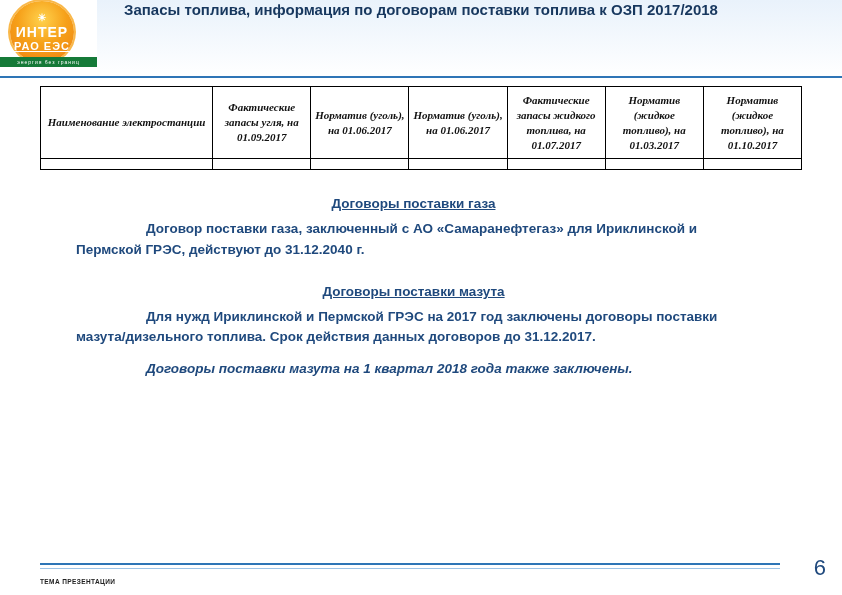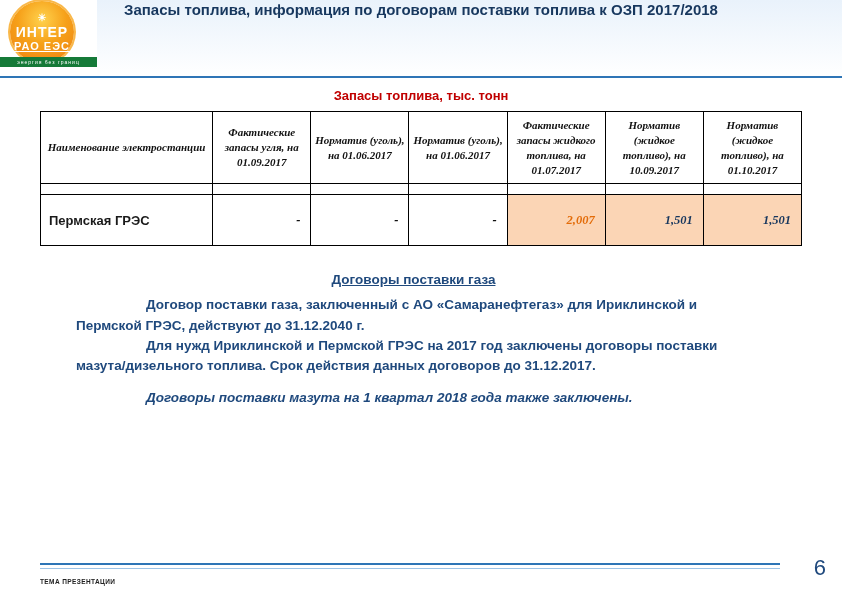--- a/index.html
+++ b/index.html
@@ -103,68 +103,59 @@
       <div class="logo-circle">
         <div class="logo-sun">☀</div>
         <div class="logo-t1">ИНТЕР</div>
         <div class="logo-t2">РАО ЕЭС</div>
       </div>
       <div class="logo-green">энергия без границ</div>
     </div>
     <div class="header-title">Запасы топлива, информация по договорам поставки топлива к ОЗП 2017/2018</div>
   </div>
 
-  <div class="table-title">Запасы топлива, тыс. тонн</div>
 
   <table class="fuel">
     <colgroup>
       <col class="c0">
         <col class="cn">
         <col class="cn">
         <col class="cn">
         <col class="cn">
         <col class="cn">
         <col class="cn">
     </colgroup>
     <thead>
       <tr>
         <th>Наименование электростанции</th>
         <th>Фактические запасы угля, на 01.09.2017</th>
         <th>Норматив (уголь), на 01.06.2017</th>
         <th>Норматив (уголь), на 01.06.2017</th>
         <th>Фактические запасы жидкого топлива, на 01.07.2017</th>
-        <th>Норматив (жидкое топливо), на 10.09.2017</th>
+        <th>Норматив (жидкое топливо), на 01.03.2017</th>
         <th>Норматив (жидкое топливо), на 01.10.2017</th>
       </tr>
     </thead>
     <tbody>
       <tr class="spacer">
         <td></td>
           <td></td>
           <td></td>
         <td></td>
           <td></td>
           <td></td>
         <td></td>
       </tr>
-      <tr class="data">
-        <td class="name">Пермская ГРЭС</td>
-        <td class="val">-</td>
-        <td class="val">-</td>
-        <td class="val">-</td>
-        <td class="val">2,007</td>
-        <td class="val">1,501</td>
-        <td class="val">1,501</td>
-      </tr>
     </tbody>
   </table>
 
   <div class="section-heading">Договоры поставки газа</div>
   <div class="para">Договор поставки газа, заключенный с АО «Самаранефтегаз» для Ириклинской и Пермской ГРЭС, действуют до 31.12.2040 г.</div>
 
+  <div class="section-heading second">Договоры поставки мазута</div>
   <div class="para">Для нужд Ириклинской и Пермской ГРЭС на 2017 год заключены договоры поставки мазута/дизельного топлива. Срок действия данных договоров до 31.12.2017.</div>
   <div class="para follow">Договоры поставки мазута на 1 квартал 2018 года также заключены.</div>
 
   <div class="footer-rule"></div>
   <div class="footer-label">ТЕМА ПРЕЗЕНТАЦИИ</div>
   <div class="page-number">6</div>
 
 </div>
 
 </body></html>

